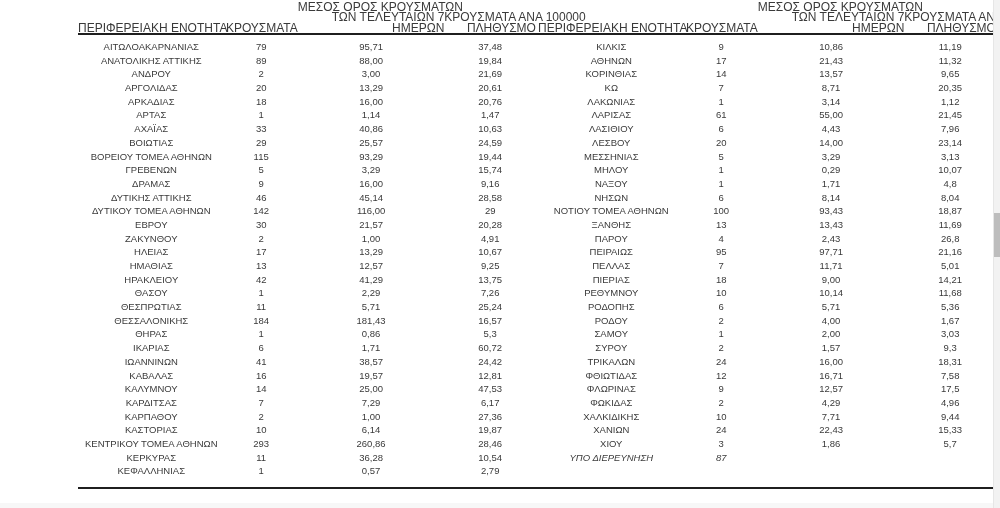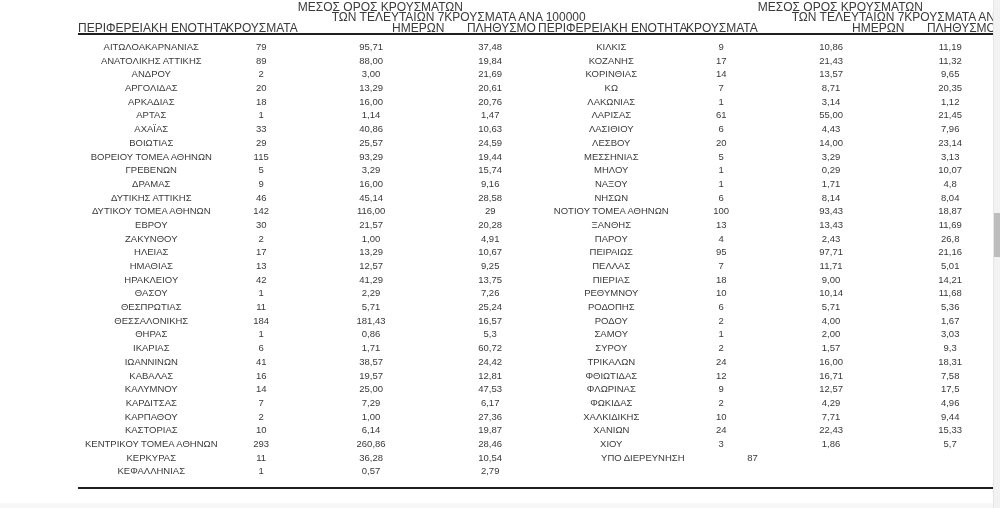--- a/index.html
+++ b/index.html
@@ -12,21 +12,21 @@
   #tbl-right{left:538px;}
   .hdr{display:flex;align-items:flex-end;height:33px;}
   .hc{text-align:right;font-size:12px;line-height:10.5px;white-space:nowrap;color:#3a3a3a;}
   .c1{width:32%;}.c2{width:16%;}.c3{width:32%;}.c4{width:20%;}
   table{width:100%;border-collapse:collapse;table-layout:fixed;margin-top:7px;}
   col.c1{width:32%;}col.c2{width:16%;}col.c3{width:32%;}col.c4{width:20%;}
   td{
     text-align:center;font-size:9.5px;line-height:13.68px;height:13.68px;
     padding:0;white-space:nowrap;overflow:visible;color:#3a3a3a;
   }
-  tr.italic td{text-align:right;}
+  tr.italic td{font-style:italic;}
   .rule{position:absolute;left:78px;width:918px;height:2px;background:#1f1f1f;}
   #rule-header{top:33px;}
   #rule-bottom{top:487px;}
   .sb-track{position:absolute;right:0;top:0;width:6px;height:508px;background:#f2f2f2;border-left:1px solid #e6e6e6;}
   .sb-thumb{position:absolute;left:0;top:213px;width:6px;height:44px;background:#bdbdbd;}
   .wm{
     position:absolute;left:658px;top:478px;font-size:21px;font-weight:300;
     letter-spacing:0.4px;color:#404040;opacity:0.6;white-space:nowrap;margin-top:28px;
   }
   .bottom-strip{position:absolute;left:0;bottom:0;width:100%;height:5px;background:#f7f7f7;}
@@ -276,21 +276,21 @@
           <col class="c4">
         </colgroup>
       <tbody>
           <tr>
             <td>ΚΙΛΚΙΣ</td>
             <td>9</td>
             <td>10,86</td>
             <td>11,19</td>
           </tr>
           <tr>
-            <td>ΚΟΖΑΝΗΣ</td>
+            <td>ΑΘΗΝΩΝ</td>
             <td>17</td>
             <td>21,43</td>
             <td>11,32</td>
           </tr>
           <tr>
             <td>ΚΟΡΙΝΘΙΑΣ</td>
             <td>14</td>
             <td>13,57</td>
             <td>9,65</td>
           </tr>

